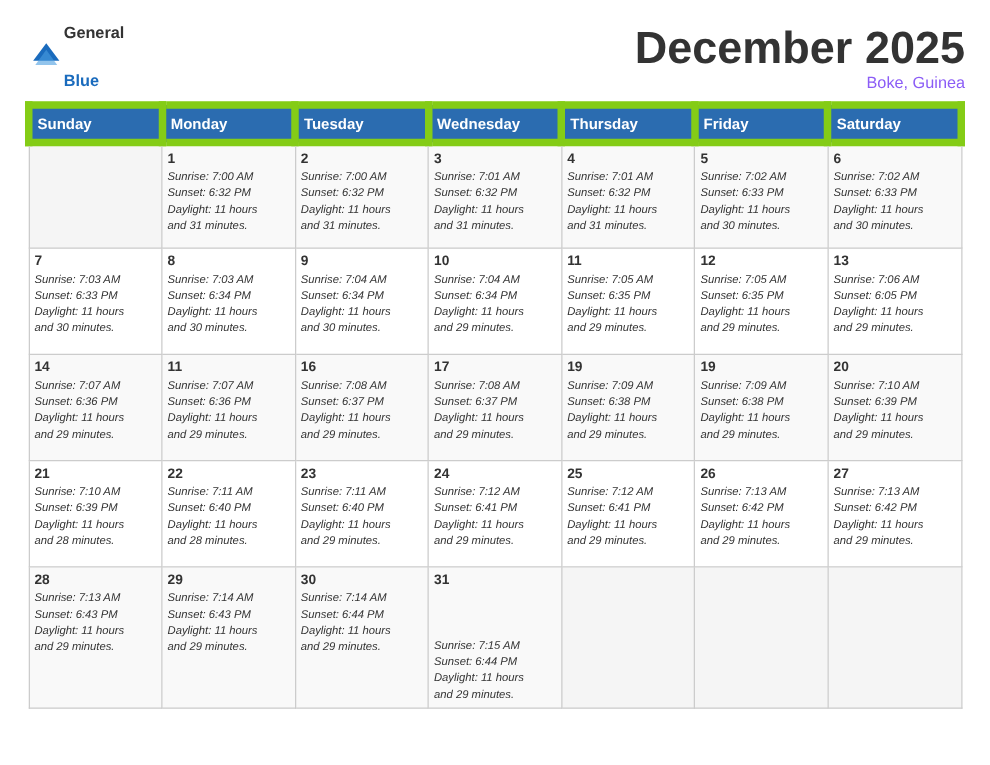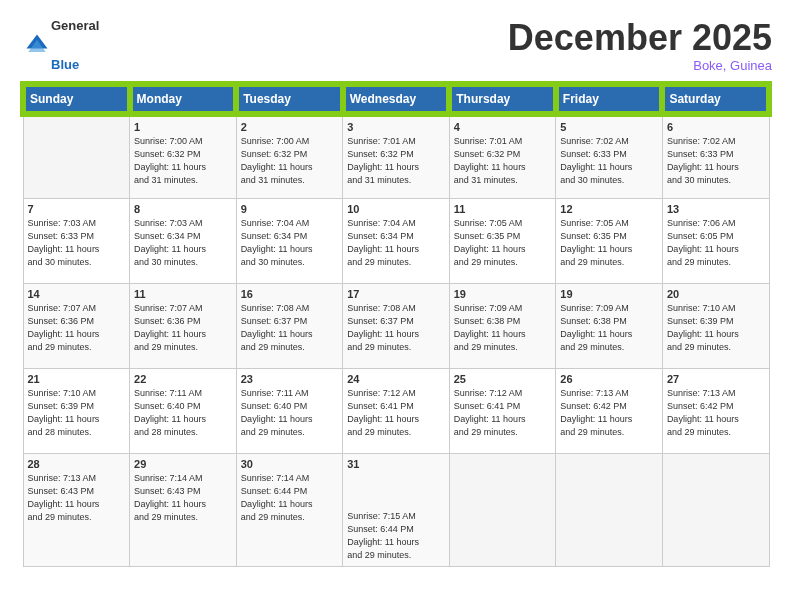--- a/index.html
+++ b/index.html
@@ -83,20 +83,21 @@
       font-size: 11px;
       font-weight: bold;
       color: #333;
       display: block;
       margin-bottom: 2px;
     }
     .day-info {
       font-size: 9px;
       color: #333;
       line-height: 1.45;
+      font-style: italic;
     }
     .empty-cell {
       background: #f5f5f5 !important;
     }
   </style>
 </head>
 <body>
 
 <div class="page">
   <div class="header">

